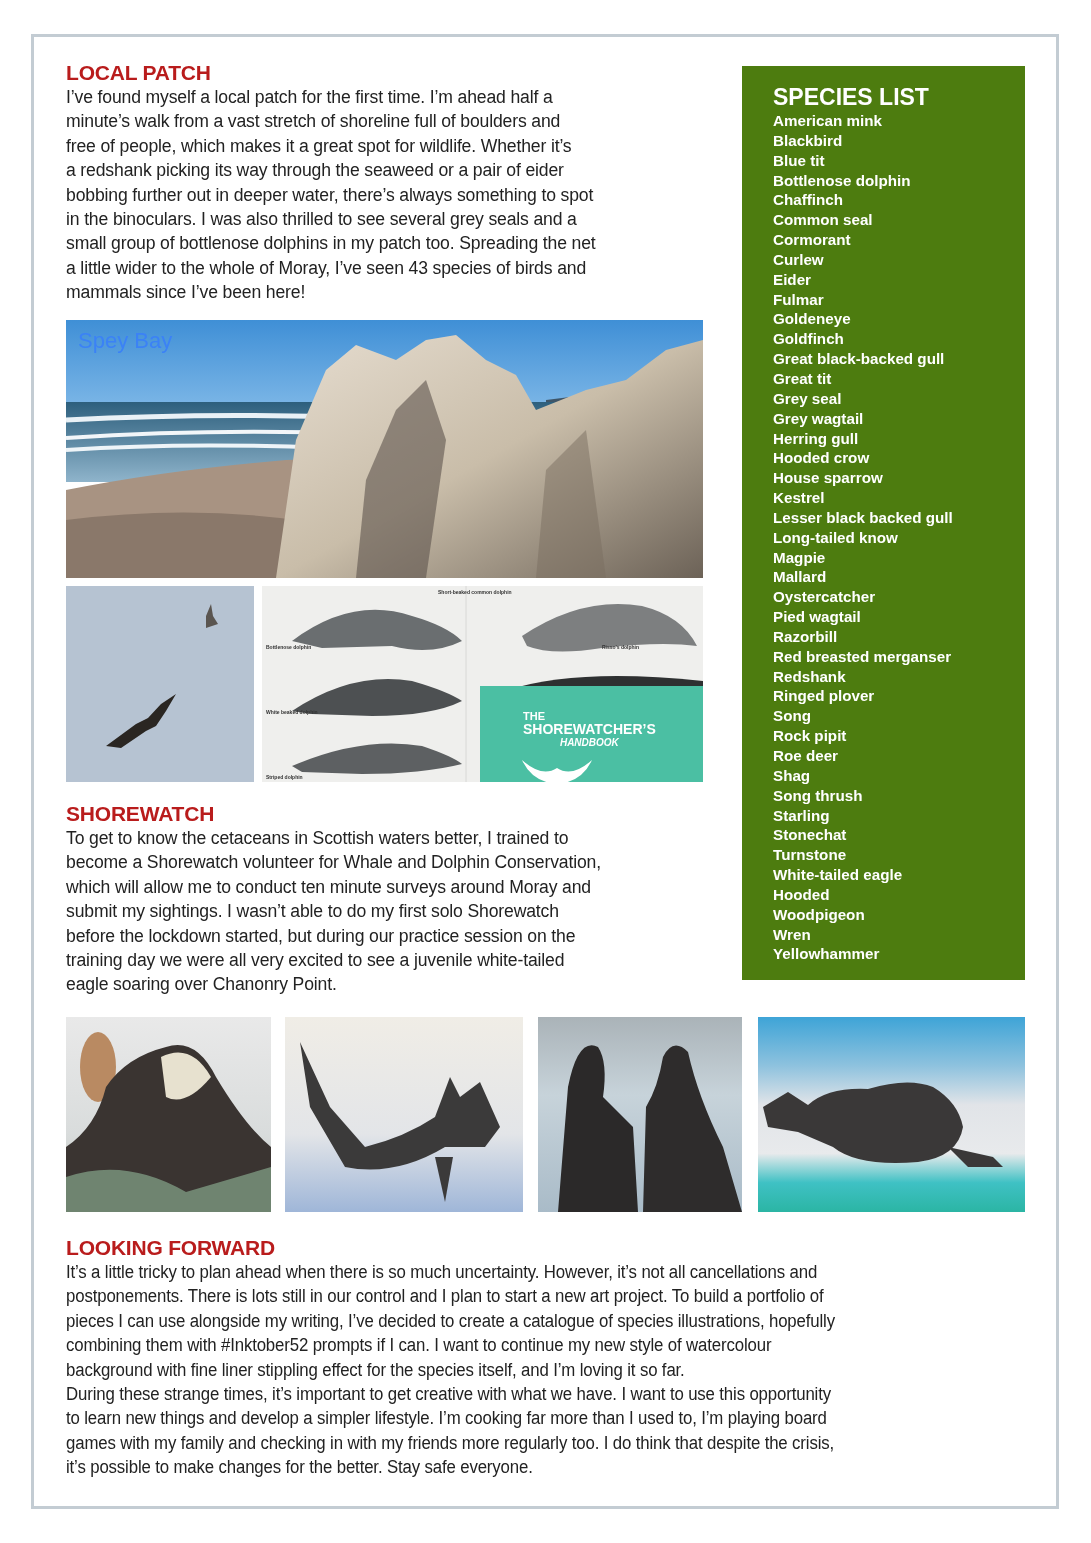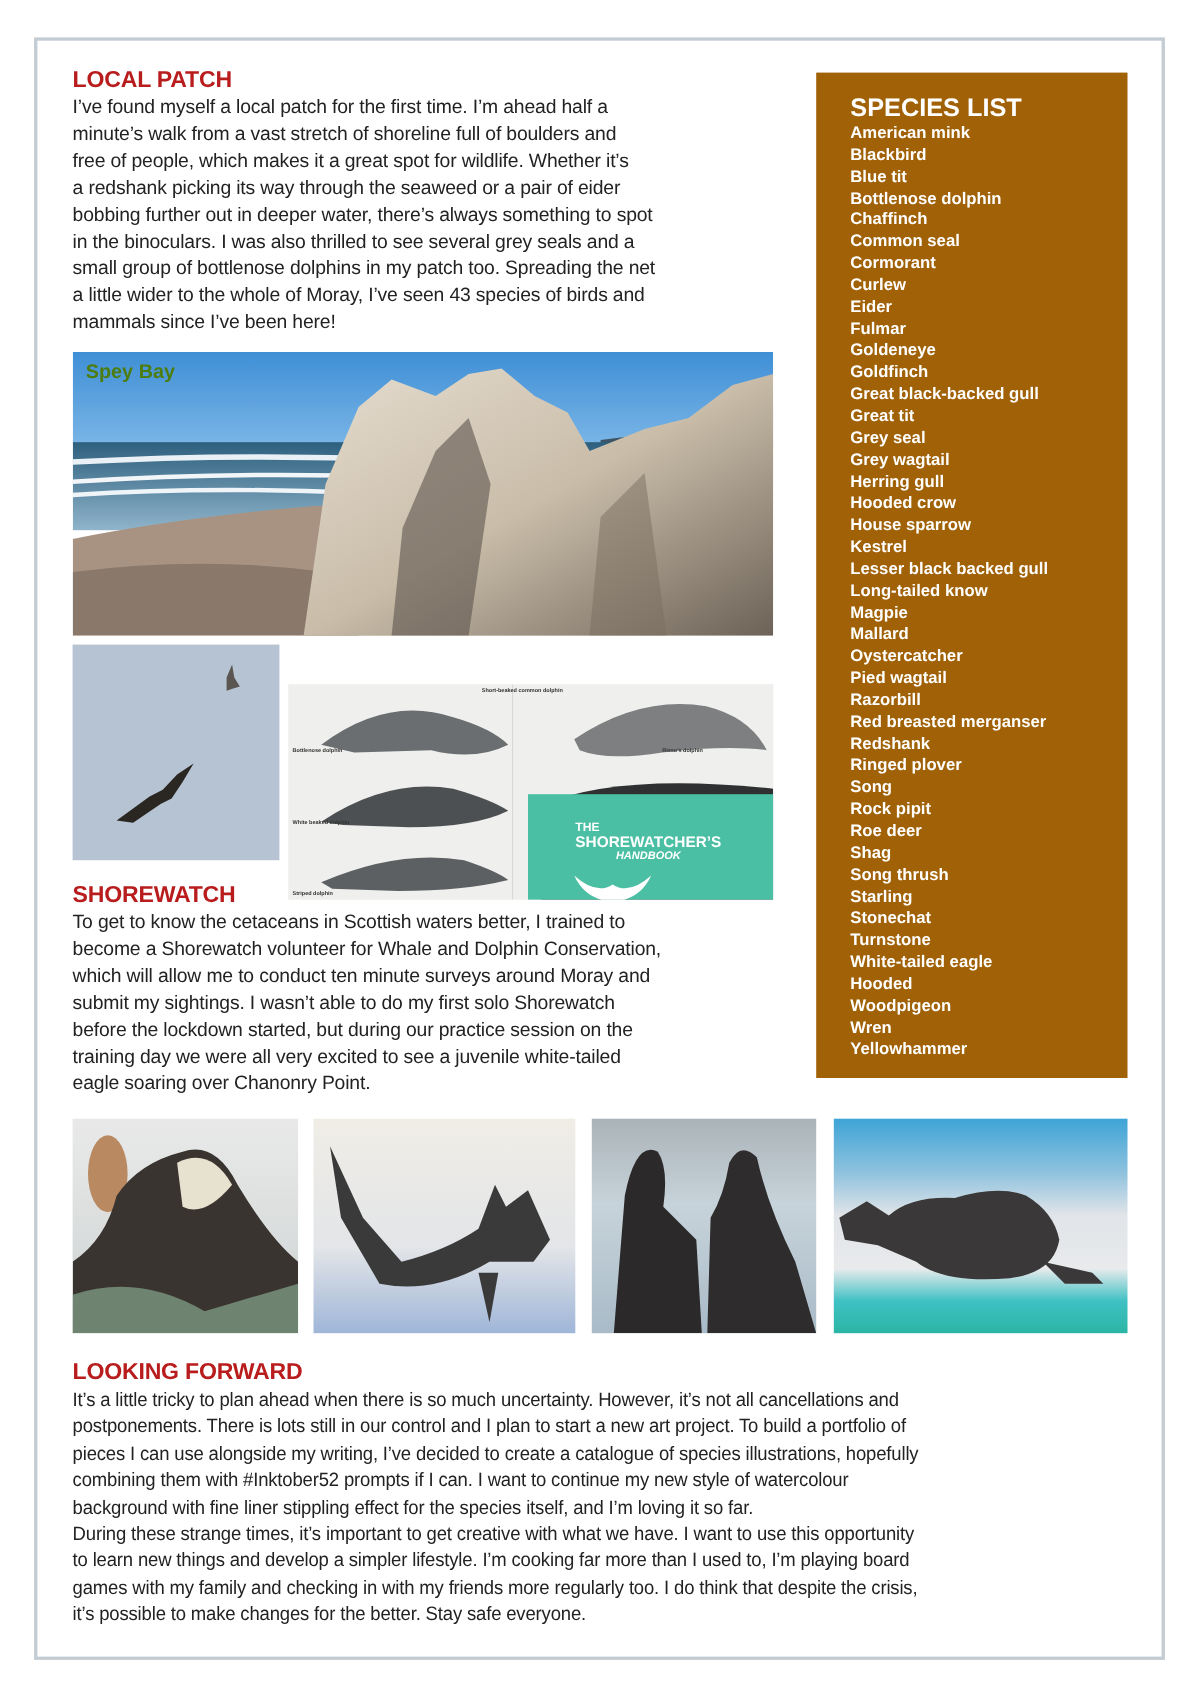--- a/index.html
+++ b/index.html
@@ -1,25 +1,25 @@
 <!DOCTYPE html>
 <html><head>
 <meta charset="utf-8">
 <style>
   html, body { margin:0; padding:0; background:#ffffff; }
   body { width:1091px; height:1543px; position:relative; overflow:hidden; font-family:"Liberation Sans", sans-serif; }
   .frame { position:absolute; left:31px; top:34px; width:1022px; height:1469px; border:3px solid #c3ccd3; box-sizing:content-box; }
   .heading { position:absolute; color:#b91c1c; font-weight:bold; font-size:21px; letter-spacing:-0.2px; margin:0; line-height:24px; }
   .body-text { position:absolute; color:#222; font-size:17.6px; line-height:24.4px; margin:0; letter-spacing:-0.15px; transform-origin:0 0; }
   .img { position:absolute; overflow:hidden; }
-  .species-box { position:absolute; left:742px; top:66px; width:283px; height:914px; background:#a16207; }
+  .species-box { position:absolute; left:742px; top:66px; width:283px; height:914px; background:#4d7c0f; }
   .species-title { position:absolute; left:31px; top:18px; color:#fff; font-weight:bold; font-size:23px; margin:0; line-height:26px; }
   .species-list { position:absolute; left:31px; top:45px; list-style:none; padding:0; margin:0; }
   .species-list li { color:#fff; font-weight:bold; font-size:15.2px; line-height:19.85px; white-space:nowrap; }
-  .caption { position:absolute; left:12px; top:8px; color:#4d7c0f; font-size:18px; font-weight:bold; }
+  .caption { position:absolute; left:12px; top:8px; color:#3b82f6; font-size:22px; font-weight:normal; }
 </style>
 </head>
 <body>
 
 <div class="frame"></div>
 
 <h2 class="heading" style="left:66px;top:61px;">LOCAL PATCH</h2>
 <div class="body-text" style="left:66px;top:85px;">
   <div>I’ve found myself a local patch for the first time. I’m ahead half a</div>
   <div>minute’s walk from a vast stretch of shoreline full of boulders and</div>
@@ -64,21 +64,21 @@
   <span class="caption">Spey Bay</span>
 </div>
 
 <div class="img" style="left:66px;top:586px;width:188px;height:196px;background:#b6c3d2;">
   <svg width="188" height="196" viewBox="0 0 188 196">
     <path d="M140 30 L145 18 L147 30 L152 38 L146 40 L140 42 Z" fill="#5a5550"></path>
     <path d="M40 160 L70 138 L82 132 L95 118 L110 108 L100 125 L90 140 L80 145 L55 162 Z" fill="#2a2622"></path>
   </svg>
 </div>
 
-<div class="img" style="left:262px;top:586px;width:441px;height:196px;background:#efefed;margin-top:36px;">
+<div class="img" style="left:262px;top:586px;width:441px;height:196px;background:#efefed;">
   <svg width="441" height="196" viewBox="0 0 441 196" style="position:absolute;left:0;top:0">
     <path d="M30 55 Q90 10 150 30 Q185 40 200 55 Q170 70 130 60 L60 62 Z" fill="#6a6e70"></path>
     <path d="M30 125 Q90 85 150 95 Q185 105 200 115 Q170 130 110 130 L50 128 Z" fill="#4d5052"></path>
     <path d="M30 180 Q100 150 160 160 Q190 170 200 178 Q160 188 100 188 L40 186 Z" fill="#5d6062"></path>
     <path d="M260 50 Q320 10 380 20 Q420 30 435 60 Q400 55 340 62 Q290 70 265 60 Z" fill="#7d7f80"></path>
     <path d="M230 110 Q300 80 441 95 L441 196 L230 196 Z" fill="#2e3031"></path>
     <line x1="204" y1="0" x2="204" y2="196" stroke="#d8d8d6" stroke-width="1"></line>
   </svg>
   <div style="position:absolute;left:4px;top:58px;font-size:5px;font-weight:bold;color:#333;">Bottlenose dolphin</div>
   <div style="position:absolute;left:4px;top:123px;font-size:5px;font-weight:bold;color:#333;">White beaked dolphin</div>

